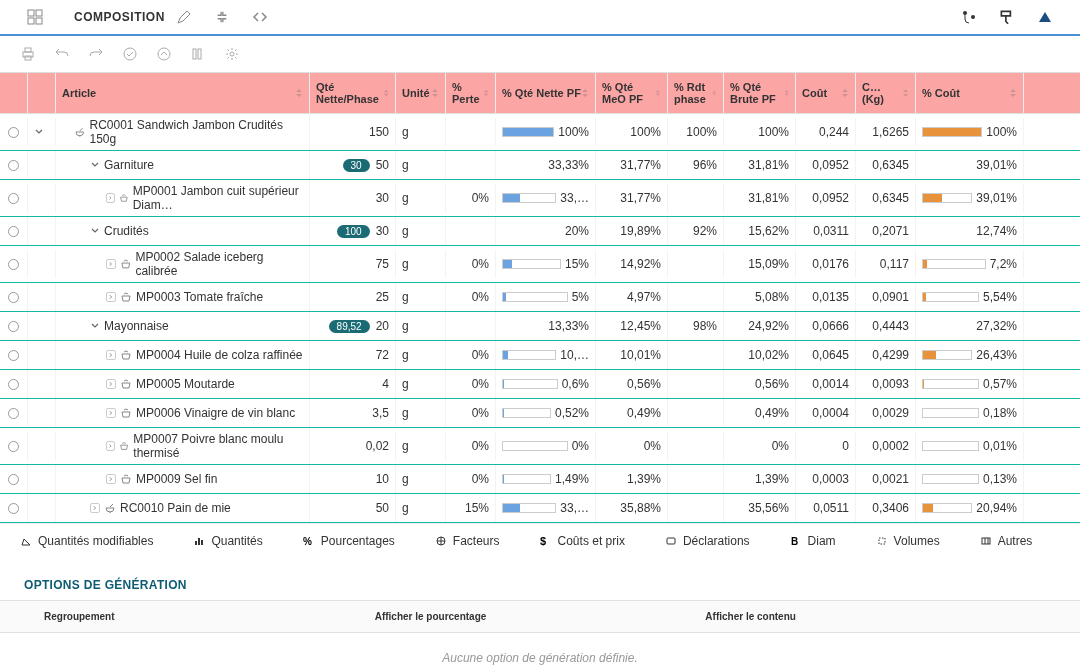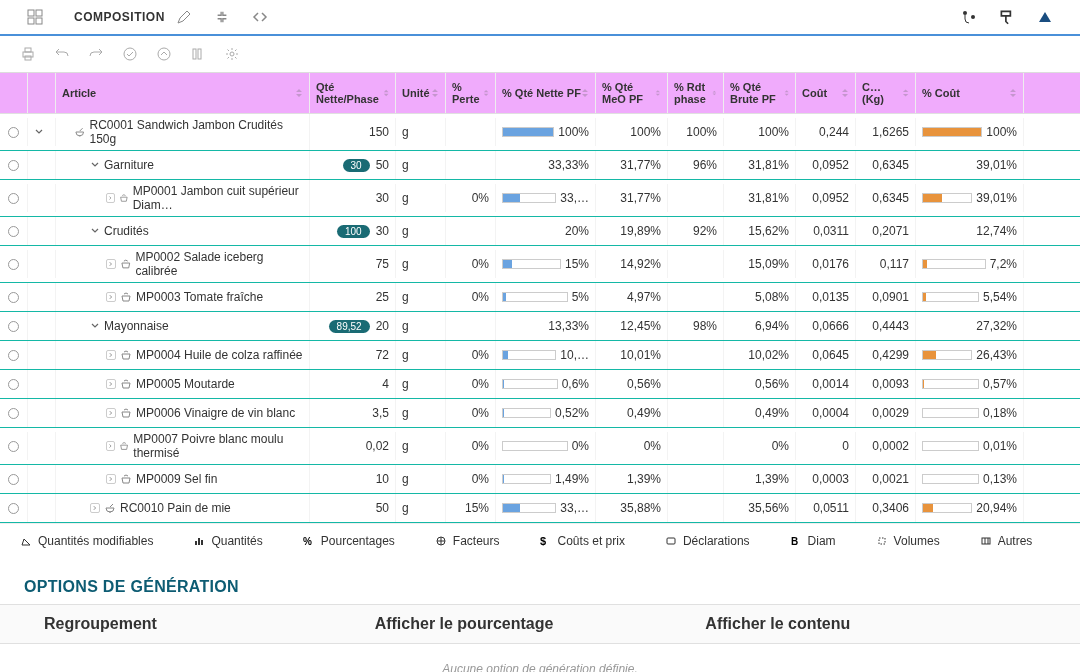--- a/index.html
+++ b/index.html
@@ -5,37 +5,37 @@
 *{box-sizing:border-box;margin:0;padding:0;font-family:-apple-system,BlinkMacSystemFont,"Segoe UI",Arial,sans-serif}
 body{background:#fff;font-size:12px;color:#333;width:1080px}
 .topbar{display:flex;align-items:center;padding:8px 16px;border-bottom:2px solid #4a90d9}
 .topbar .title{font-weight:700;color:#333;margin-left:20px;letter-spacing:.5px}
 .topbar .icon{width:18px;height:18px;display:inline-flex;align-items:center;justify-content:center;color:#666;margin:0 10px;cursor:pointer}
 .topbar .spacer{flex:1}
 .toolbar{display:flex;gap:18px;padding:10px 20px;color:#888}
 .toolbar .tico{width:16px;height:16px;cursor:pointer}
 .table{border-top:1px solid #ddd}
 .hrow,.row{display:grid;grid-template-columns:28px 28px 254px 86px 50px 50px 100px 72px 56px 72px 60px 60px 108px;align-items:center}
-.hrow{background:#f0abfc;border-bottom:1px solid #e0e0e0}
+.hrow{background:#fca5a5;border-bottom:1px solid #e0e0e0}
 .hcell{display:flex;align-items:center;justify-content:space-between;padding:6px 6px;font-size:11px;font-weight:700;color:#333;border-right:1px solid #eee;min-height:40px}
 .hcell .srt{width:8px;height:8px;opacity:.3}
 .row{border-bottom:1px solid #14b8a6;min-height:28px}
 .cell{padding:4px 6px;font-size:12px;border-right:1px solid #f3f3f3;display:flex;align-items:center;min-height:28px}
 .cell.num{justify-content:flex-end;font-variant-numeric:tabular-nums}
 .radio{width:11px;height:11px;border:1px solid #999;border-radius:50%;margin:0 auto}
 .chev{width:10px;height:10px;display:inline-block;margin-right:4px}
 .badge{background:#1a6b74;color:#fff;border-radius:10px;padding:1px 8px;font-size:10px;margin-right:6px}
 .bar-wrap{display:flex;align-items:center;gap:4px;width:100%}
 .bar-bg{flex:1;height:10px;border:1px solid #ccc;background:#fff;position:relative}
 .bar-fill{height:100%;background:#6aa3e0;position:absolute;left:0;top:0}
 .bar-fill.orange{background:#e8933c}
 .footer-tabs{display:flex;gap:40px;padding:10px 20px;border-top:1px solid #eee;flex-wrap:wrap}
 .ftab{display:flex;align-items:center;gap:6px;font-size:12px;color:#333;cursor:pointer}
-.section-title{padding:20px 24px 8px;font-weight:700;font-size:16px;color:#0d5c73;letter-spacing:.3px}
-.opt-head{display:grid;grid-template-columns:1fr 1fr 1fr;padding:10px 44px;font-weight:700;font-size:16px;border-bottom:1px solid #e0e0e0;border-top:1px solid #e0e0e0;background:#fafafa}
+.section-title{padding:20px 24px 8px;font-weight:700;font-size:12px;color:#0d5c73;letter-spacing:.3px}
+.opt-head{display:grid;grid-template-columns:1fr 1fr 1fr;padding:10px 44px;font-weight:700;font-size:10px;border-bottom:1px solid #e0e0e0;border-top:1px solid #e0e0e0;background:#fafafa}
 .noopt{text-align:center;padding:18px;color:#999;font-style:italic;font-size:12px}
 .article-cell{display:flex;align-items:center}
 .ind1{padding-left:12px}.ind2{padding-left:28px}.ind3{padding-left:44px}
 .ai{width:12px;height:12px;margin-right:4px;opacity:.7}
 svg{display:block}
 </style>
 </head>
 <body>
 
 <div class="topbar">
@@ -428,21 +428,21 @@
             </svg>
             <span>Mayonnaise</span>
           </span>
         </div>
         <div class="cell num"><span class="badge">89,52</span>20</div>
         <div class="cell ">g</div>
         <div class="cell num"></div>
         <div class="cell num">13,33%</div>
         <div class="cell num">12,45%</div>
         <div class="cell num">98%</div>
-        <div class="cell num">6,94%</div>
+        <div class="cell num">24,92%</div>
         <div class="cell num">0,0666</div>
         <div class="cell num">0,4443</div>
         <div class="cell num">27,32%</div>
       </div>
       <div class="row">
         <div class="cell">
           <span class="radio"></span>
         </div>
         <div class="cell"></div>
         <div class="cell">

